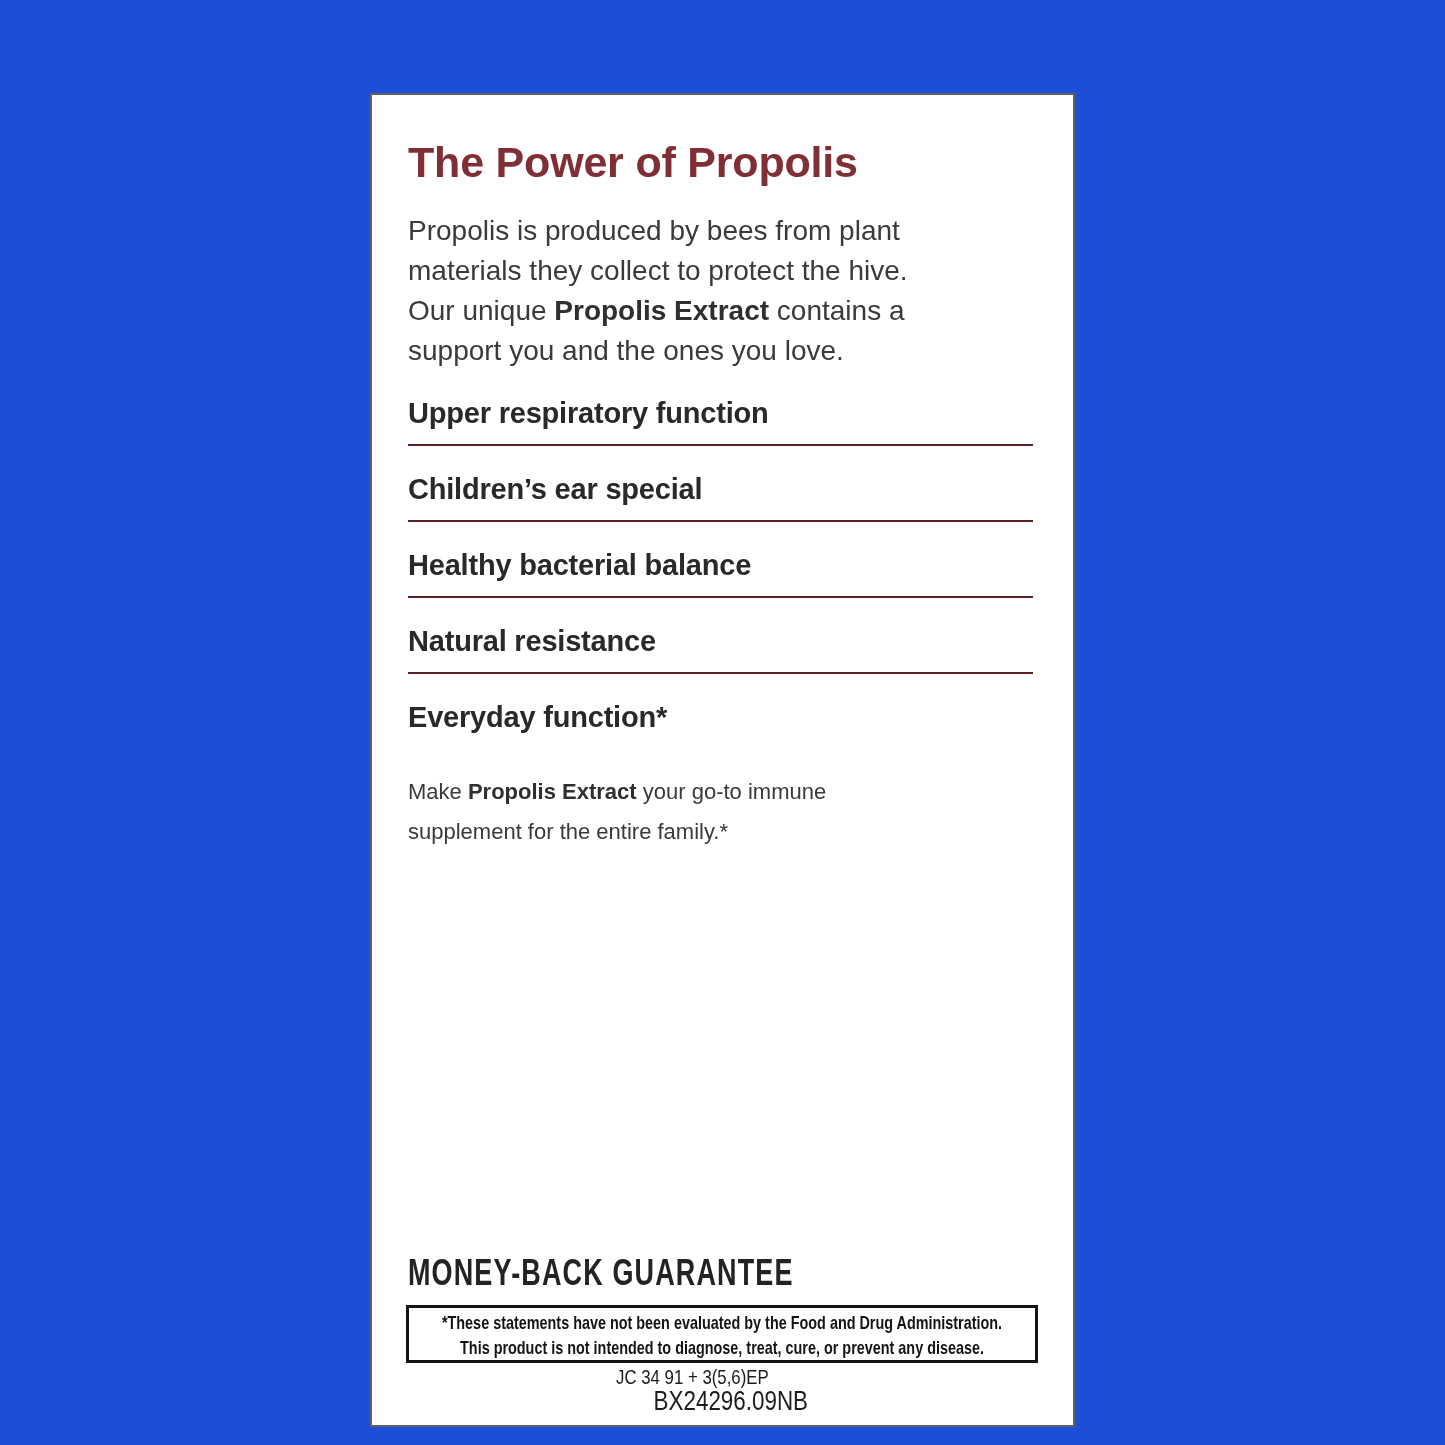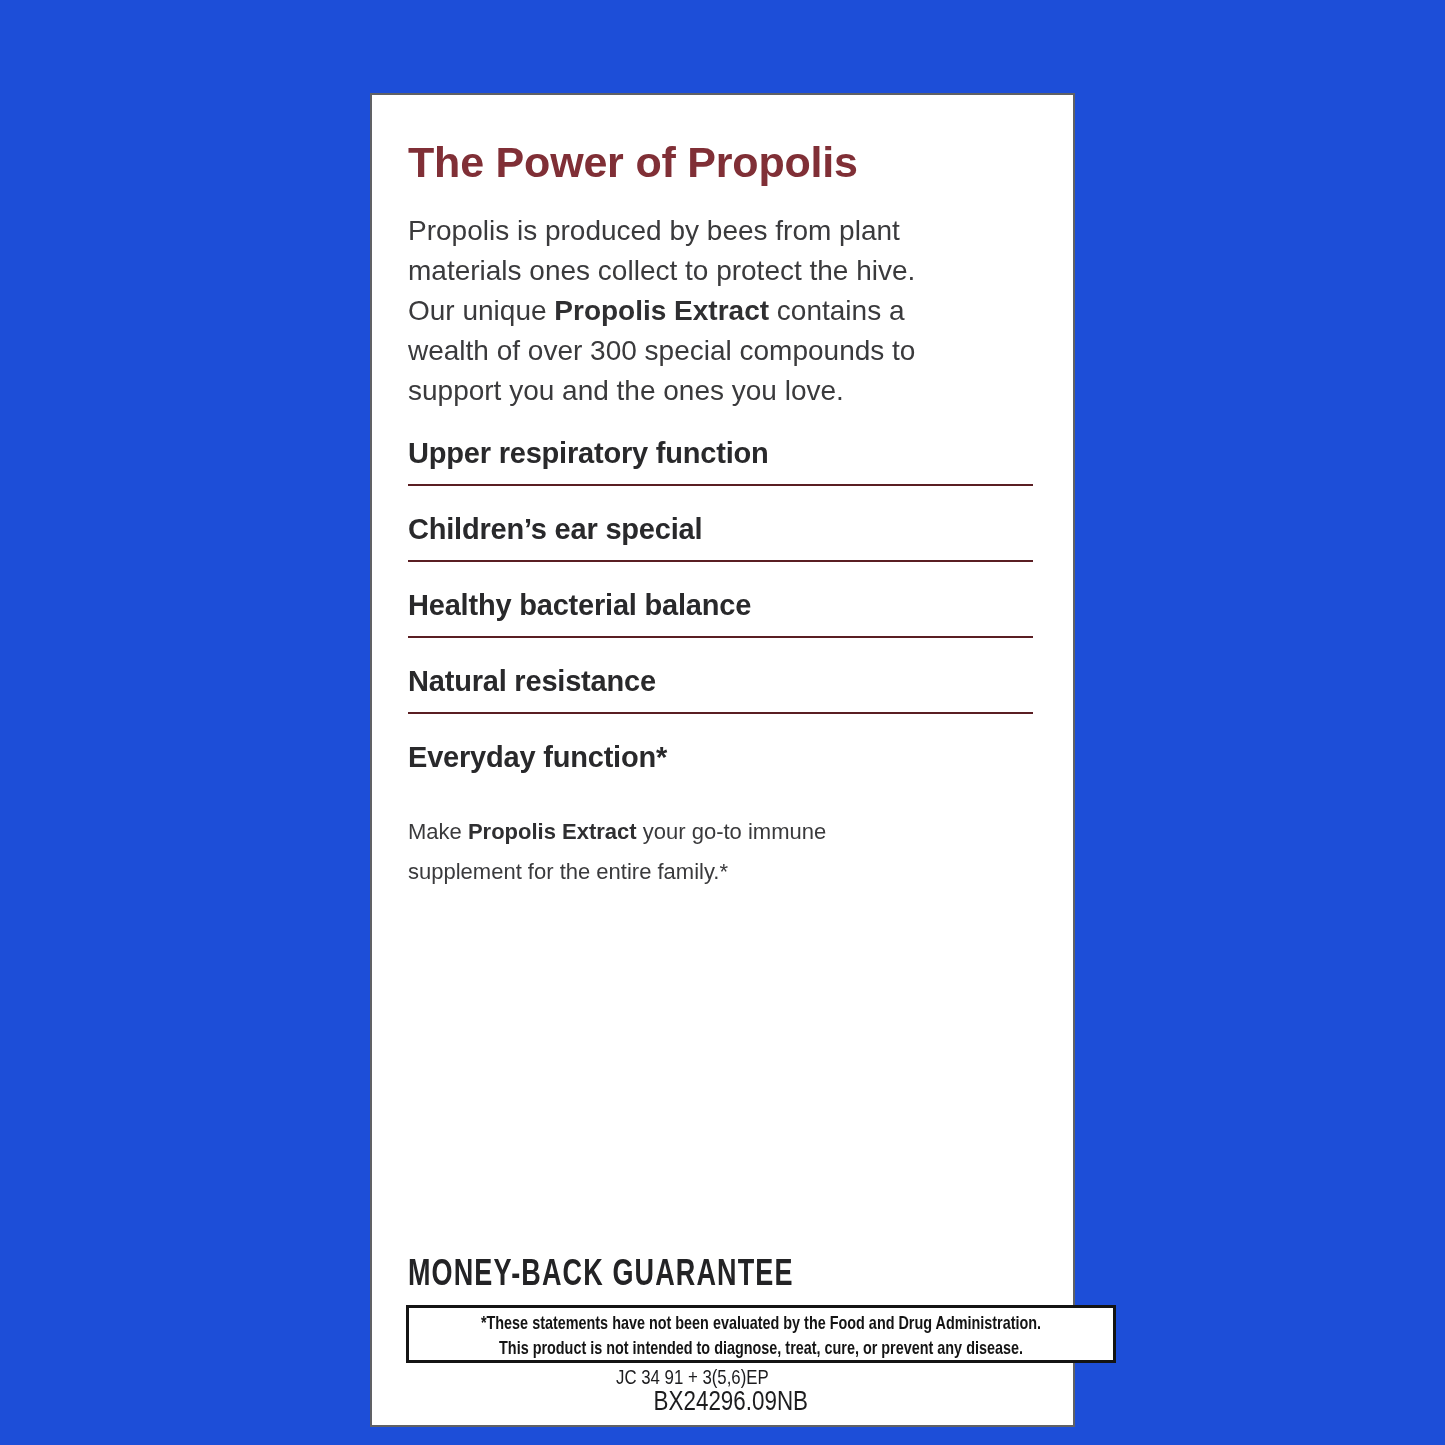--- a/index.html
+++ b/index.html
@@ -91,21 +91,21 @@
     letter-spacing: 1.5px;
     color: #232325;
     transform: scaleX(0.75);
     transform-origin: left center;
     white-space: nowrap;
   }
   .disclaimer-box {
     position: absolute;
     left: 34px;
     top: 1210px;
-    width: 710px;
+    width: 632px;
     height: 58px;
     box-sizing: border-box;
     border: 3px solid #141414;
     background: #ffffff;
     overflow: hidden;
   }
   .disclaimer-inner {
     width: 132%;
     transform: scaleX(0.7576);
     transform-origin: left top;
@@ -150,23 +150,22 @@
 </head>
 <body>
 
 <div class="canvas">
   <section class="panel">
 
     <h1 class="title">The Power of Propolis</h1>
 
     <div class="intro">
       <div class="line"><span>Propolis is produced by bees from plant</span></div>
-      <div class="line"><span>materials ones collect to protect the hive.</span></div>
+      <div class="line"><span>materials they collect to protect the hive.</span></div>
       <div class="line"><span>Our unique </span><strong>Propolis Extract</strong><span> contains a</span></div>
-      <div class="line"><span>wealth of over 300 special compounds to</span></div>
       <div class="line"><span>support you and the ones you love.</span></div>
     </div>
 
     <ul class="benefits">
       <li>Upper respiratory function</li>
       <li>Children’s ear special</li>
       <li>Healthy bacterial balance</li>
       <li>Natural resistance</li>
       <li>Everyday function*</li>
     </ul>

